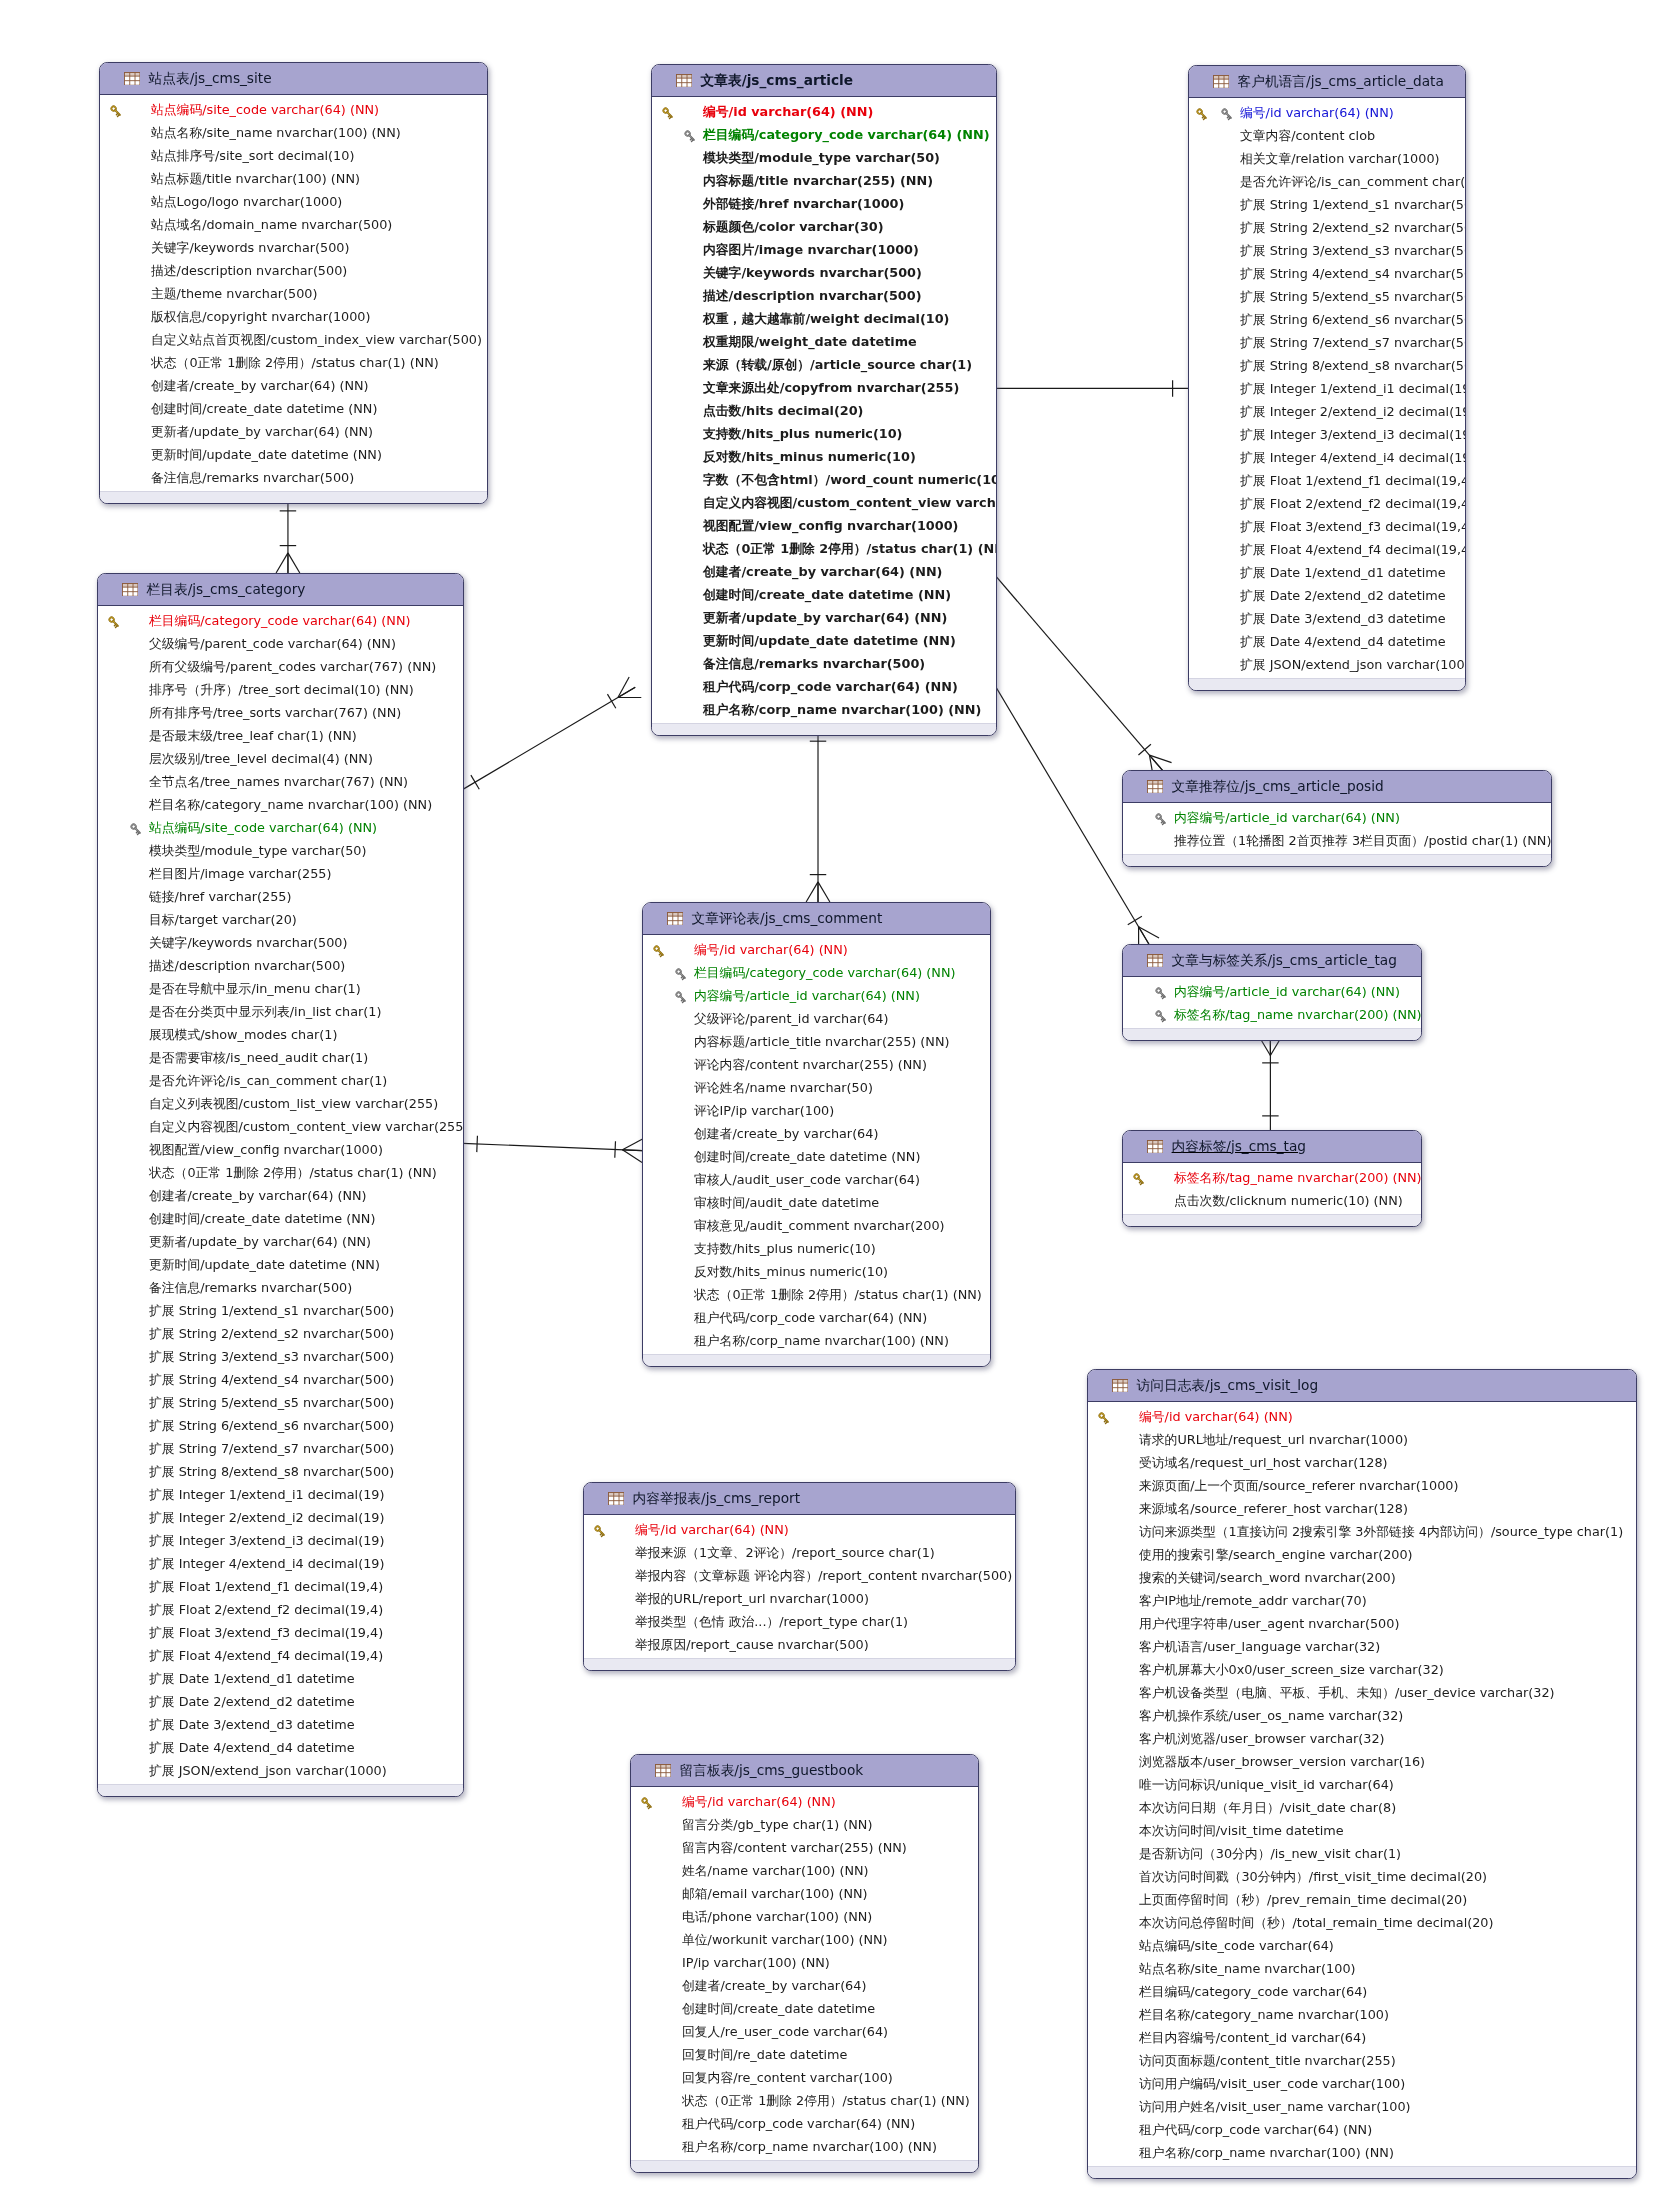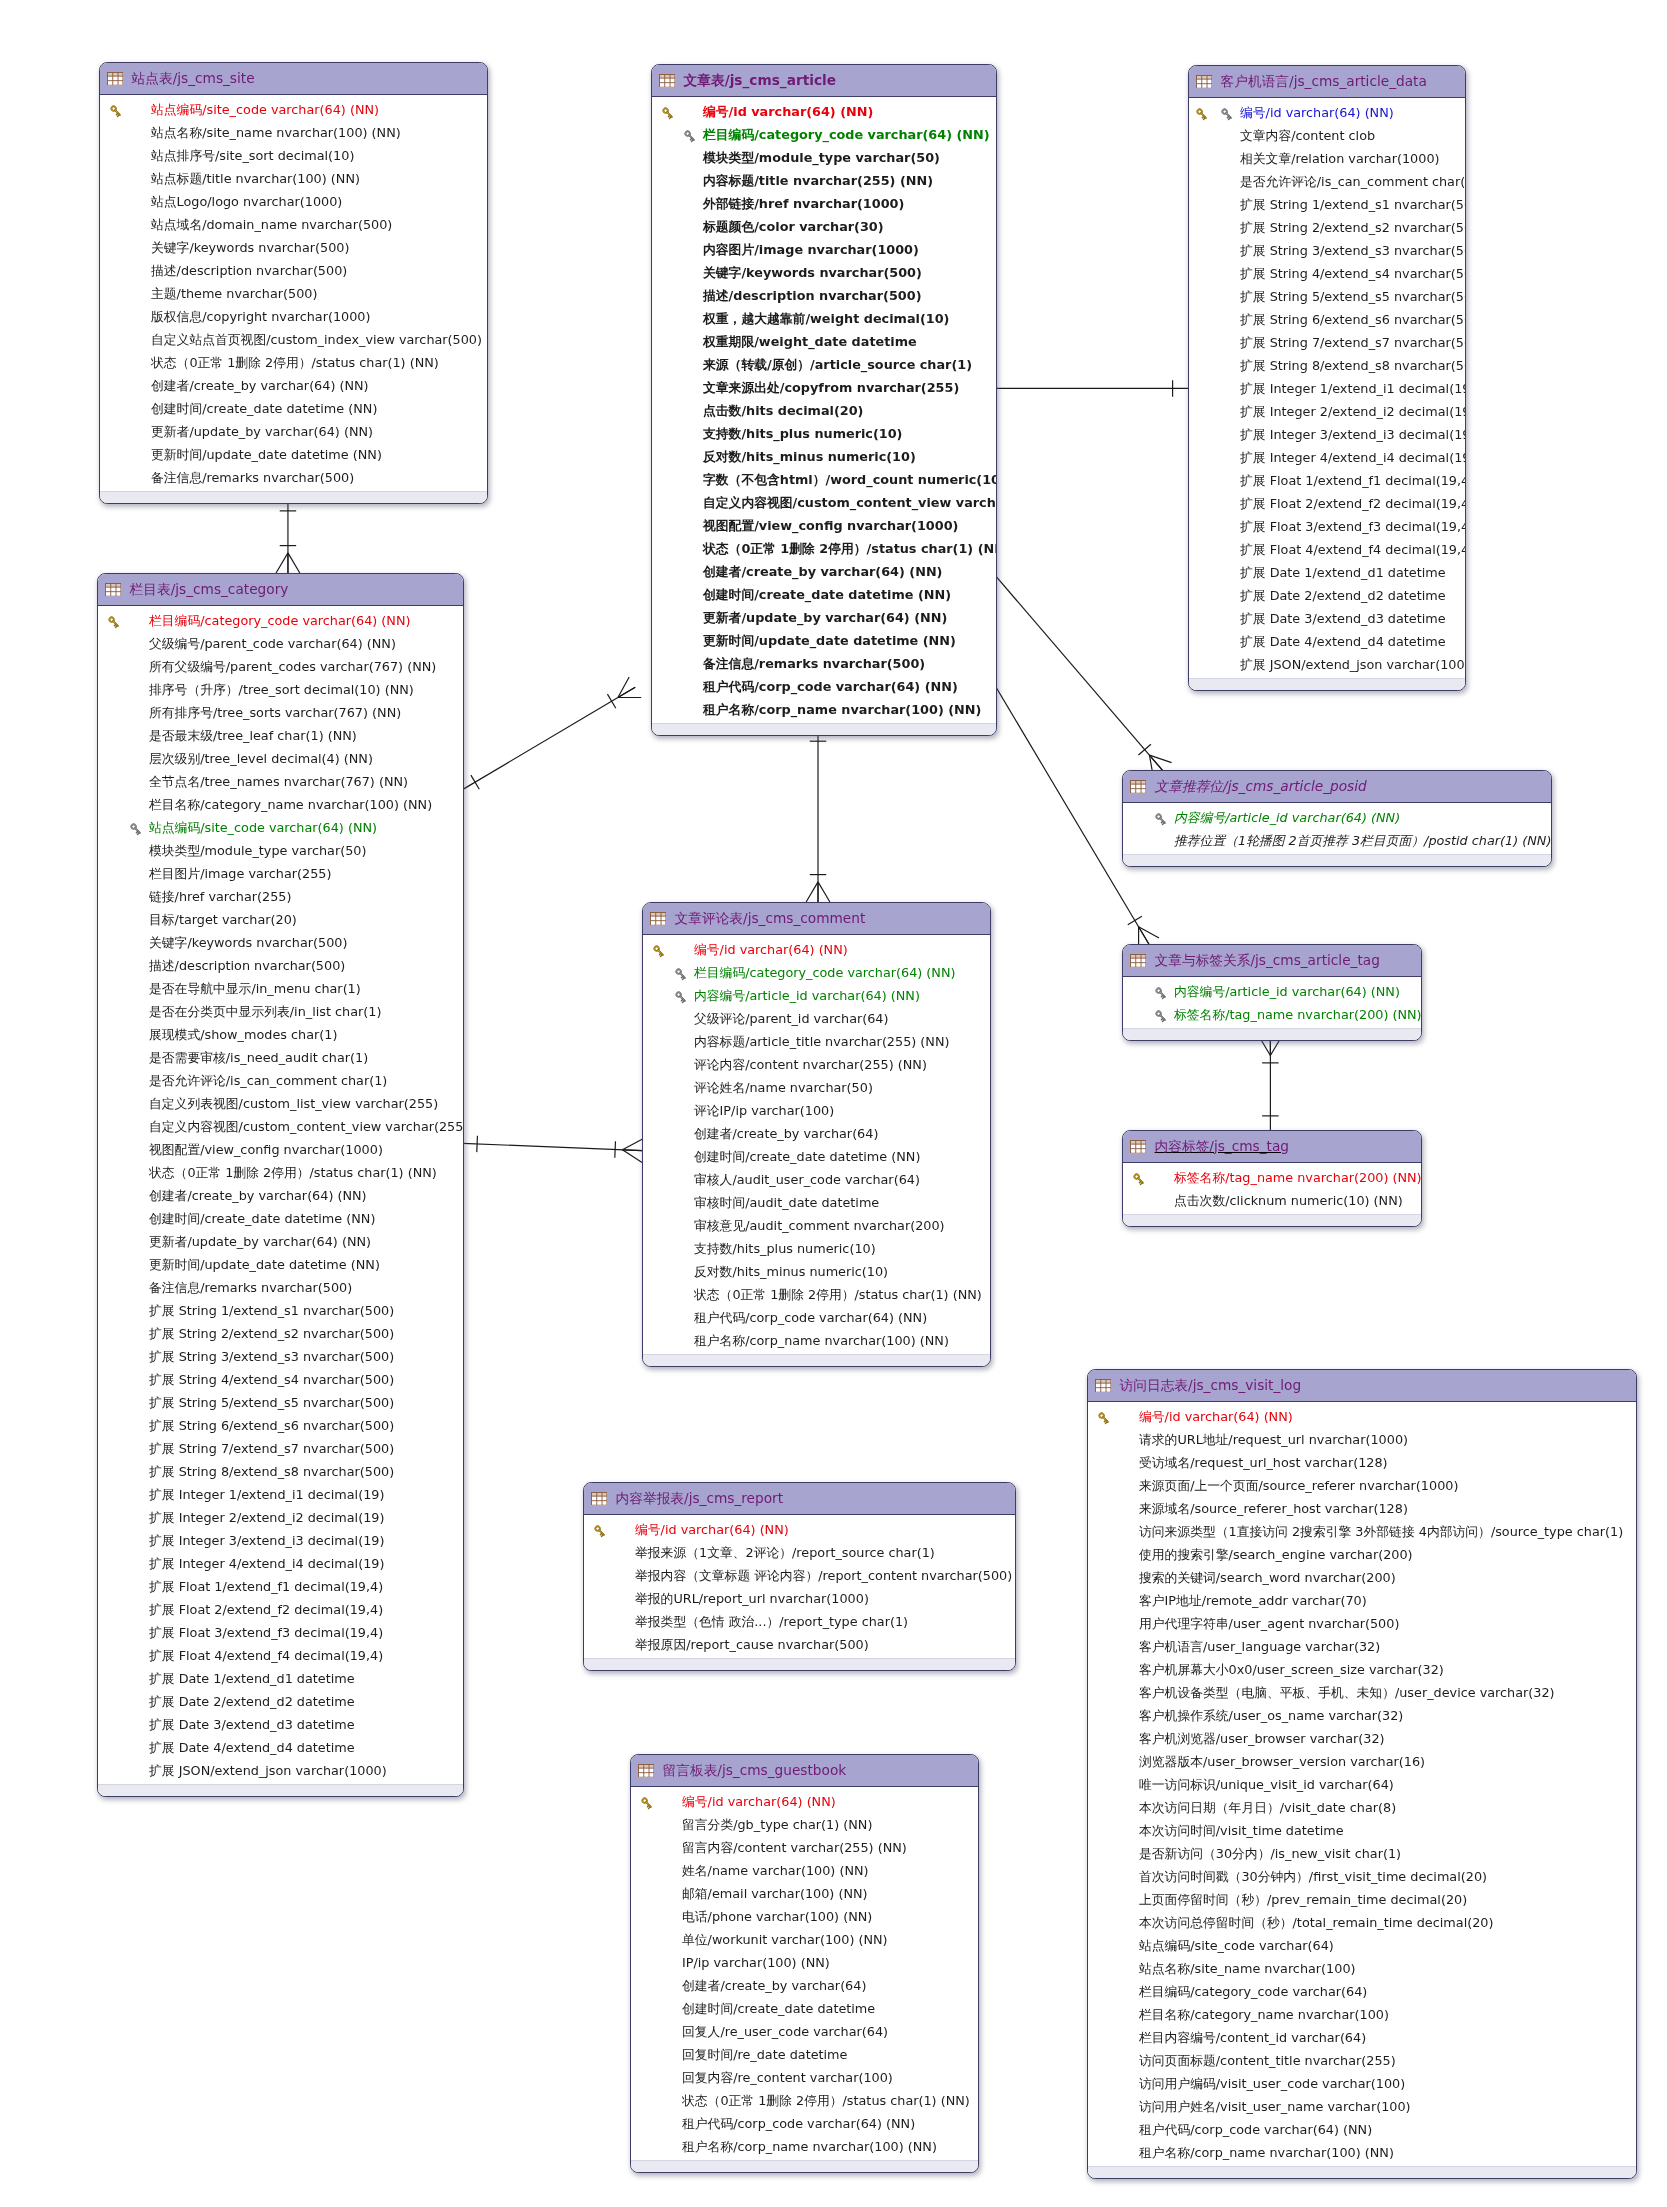--- a/index.html
+++ b/index.html
@@ -9,22 +9,22 @@
   }
   #rels{position:absolute;left:0;top:0;z-index:1;}
   .table{
     position:absolute;z-index:2;background:#ffffff;
     border:1.8px solid #3c3c64;border-radius:8.2px;
     box-shadow:1.8px 2.7px 5.5px rgba(90,90,120,.45);
     overflow:hidden;white-space:nowrap;
   }
   .hd{
     background:#a7a4cf;height:31px;display:flex;align-items:center;
-    padding-left:7px;border-bottom:1.8px solid #3c3c64;
-    font-size:13.7px;color:#701a75;
+    padding-left:24px;border-bottom:1.8px solid #3c3c64;
+    font-size:13.7px;color:#0f172a;
   }
   .hd .ticon{display:inline-flex;margin-right:8.2px;}
   .body{padding:2.7px 0 0 0;}
   .row{position:relative;height:23px;line-height:23px;font-size:12.8px;color:#1c1c1c;}
   .row .txt{position:absolute;left:51px;top:0;}
   .row.pk .txt,.row.pkonly .txt{color:#e8000b;}
   .row.fk .txt{color:#008200;}
   .row.pkfk .txt{color:#1414d6;}
   .kicon{position:absolute;top:4.6px;width:14.6px;height:14.6px;}
   .kgold1{left:9.1px;} .kgray1{left:31px;}
@@ -589,21 +589,21 @@
         </div>
         <div class="row">
           <span class="txt">扩展 Date 4/extend_d4 datetime</span>
         </div>
         <div class="row">
           <span class="txt">扩展 JSON/extend_json varchar(1000)</span>
         </div>
       </div>
       <div class="ft"></div>
     </div>
-    <div class="table" style="left: 1122px; top: 770px; width: 428px; font-style: italic;">
+    <div class="table" style="left: 1122px; top: 770px; width: 428px;">
       <div class="hd">
         <span class="ticon">
           <svg width="16.4" height="13.7" viewBox="0 0 18 15">
             <rect x="0.5" y="0.5" width="17" height="14" fill="#ffffff" stroke="#8a5a3c"></rect>
             <rect x="0.5" y="0.5" width="17" height="4" fill="#d9c8bf" stroke="#8a5a3c"></rect>
             <line x1="6.3" y1="0.5" x2="6.3" y2="14.5" stroke="#8a5a3c"></line>
             <line x1="12.1" y1="0.5" x2="12.1" y2="14.5" stroke="#8a5a3c"></line>
             <line x1="0.5" y1="9.5" x2="17.5" y2="9.5" stroke="#8a5a3c"></line>
           </svg>
         </span>

